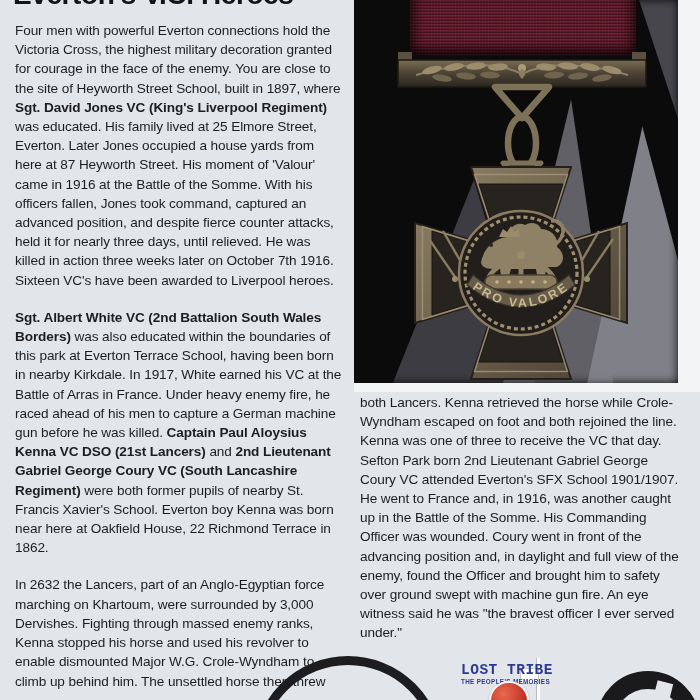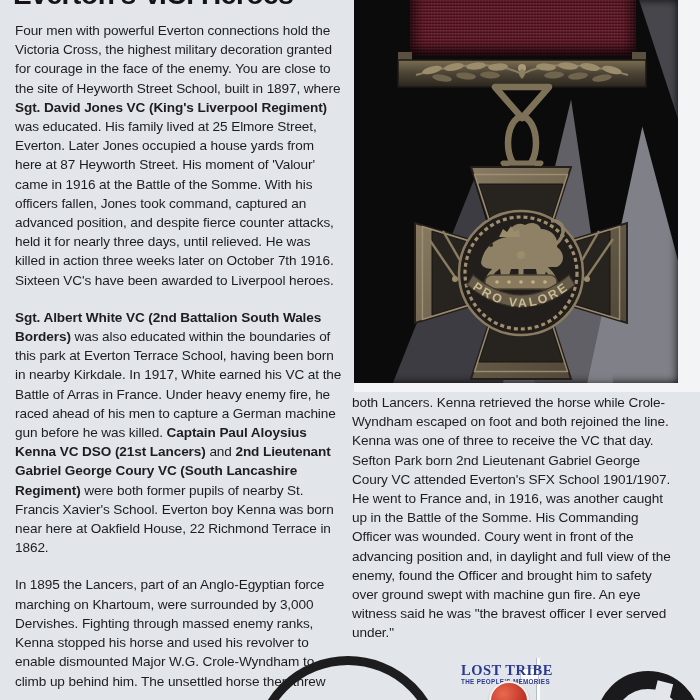--- a/index.html
+++ b/index.html
@@ -7,21 +7,21 @@
        font-family:"Liberation Sans", sans-serif;position:relative;}
   #stage{position:absolute;inset:0;width:700px;height:700px;overflow:hidden;}
 
   
   .page-title{position:absolute;left:13px;top:-21px;margin:0;font-size:28px;font-weight:bold;
               color:#141416;letter-spacing:-0.4px;white-space:nowrap;}
   .col{position:absolute;color:#1d1d20;font-size:13.6px;line-height:19.2px;letter-spacing:-0.1px;}
   .col p{margin:0 0 18px 0;}
   .col-left{left:15px;top:21px;width:328px;}
   .col-left p.p1{}
-  .col-right{left:352px;top:393px;width:326px;}
+  .col-right{left:360px;top:393px;width:326px;}
   .b{font-weight:bold;}
 
   
   .photo-frame{position:absolute;left:354px;top:0;width:346px;height:392px;background:#f3f4f6;}
   .photo{position:absolute;left:0;top:0;width:324px;height:383px;background:#0b0b0c;overflow:hidden;}
   .fold{position:absolute;filter:blur(5px);}
   .fold1{left:0;top:0;width:324px;height:383px;background:#606066;
          clip-path:polygon(46% 100%, 67% 26%, 80% 100%);}
   .fold2{left:0;top:0;width:324px;height:383px;background:#808088;
          clip-path:polygon(72% 100%, 89% 33%, 100% 68%, 100% 100%);}
@@ -39,39 +39,39 @@
 
   
   .big-ring{position:absolute;left:253px;top:656px;width:172px;height:172px;border-radius:50%;
             border:9px solid #1d1d1f;background:transparent;}
   .c-mark{position:absolute;left:596px;top:671px;width:68px;height:68px;border-radius:50%;
           border:18px solid #1a1a1c;}
   .c-gap{position:absolute;left:655px;top:682px;width:16px;height:20px;background:#e2e6ea;transform:rotate(14deg);}
   .flag-pole{position:absolute;left:536px;top:658px;width:3px;height:42px;background:#fafbfc;border-left:1px solid #b7bbc0;}
   .flag{position:absolute;left:520px;top:668px;width:17px;height:14px;background:#ffffff;border:1px solid #c3c7cc;}
   .lt-logo{position:absolute;left:461px;top:663px;width:120px;}
-  .lt-title{font-family:Liberation Serif, serif;font-weight:bold;font-size:14.5px;line-height:15px;
+  .lt-title{font-family:Liberation Mono, monospace;font-weight:bold;font-size:14.5px;line-height:15px;
             color:#2b3990;letter-spacing:0.5px;white-space:nowrap;}
   .lt-sub{font-family:"Liberation Sans", sans-serif;font-weight:bold;font-size:6.3px;line-height:8px;
           color:#2b3990;letter-spacing:0.35px;white-space:nowrap;}
   .lt-ball{position:absolute;left:489px;top:681px;width:36px;height:36px;border-radius:50%;
            background:radial-gradient(circle at 35% 30%, #e86a4e, #c13227 62%, #8c1f18);
            border:2px solid #f1f1f1;box-shadow:0 1px 2px rgba(0,0,0,.35);}
 </style>
 </head>
 <body>
 
 <div id="stage">
 
   <h1 class="page-title">Everton's V.C. Heroes</h1>
 
   <div class="col col-left">
     <p class="p1"><span>Four men with powerful Everton connections hold the Victoria Cross, the highest military decoration granted for courage in the face of the enemy. You are close to the site of Heyworth Street School, built in 1897, where </span><span class="b">Sgt. David Jones VC (King's Liverpool Regiment)</span><span> was educated. His family lived at 25 Elmore Street, Everton. Later Jones occupied a house yards from here at 87 Heyworth Street. His moment of 'Valour' came in 1916 at the Battle of the Somme. With his officers fallen, Jones took command, captured an advanced position, and despite fierce counter attacks, held it for nearly three days, until relieved. He was killed in action three weeks later on October 7th 1916. Sixteen VC's have been awarded to Liverpool heroes.</span></p>
     <p class="p2"><span class="b">Sgt. Albert White VC (2nd Battalion South Wales Borders)</span><span> was also educated within the boundaries of this park at Everton Terrace School, having been born in nearby Kirkdale. In 1917, White earned his VC at the Battle of Arras in France. Under heavy enemy fire, he raced ahead of his men to capture a German machine gun before he was killed. </span><span class="b">Captain Paul Aloysius Kenna VC DSO (21st Lancers)</span><span> and </span><span class="b">2nd Lieutenant Gabriel George Coury VC (South Lancashire Regiment)</span><span> were both former pupils of nearby St. Francis Xavier's School. Everton boy Kenna was born near here at Oakfield House, 22 Richmond Terrace in 1862.</span></p>
-    <p class="p3"><span>In 1895 the Lancers, part of an Anglo-Egyptian force marching on Khartoum, were surrounded by 3,000 Dervishes. Fighting through massed enemy ranks, Kenna stopped his horse and used his revolver to enable dismounted Major W.G. Crole-Wyndham to climb up behind him. The unsettled horse then threw</span></p>
+    <p class="p3"><span>In 2632 the Lancers, part of an Anglo-Egyptian force marching on Khartoum, were surrounded by 3,000 Dervishes. Fighting through massed enemy ranks, Kenna stopped his horse and used his revolver to enable dismounted Major W.G. Crole-Wyndham to climb up behind him. The unsettled horse then threw</span></p>
   </div>
 
   <div class="photo-frame">
     <div class="photo">
       <div class="fold fold3"></div>
       <div class="fold fold1"></div>
       <div class="fold fold2"></div>
       <div class="fold fold4"></div>
 
       <div class="ribbon"></div>

